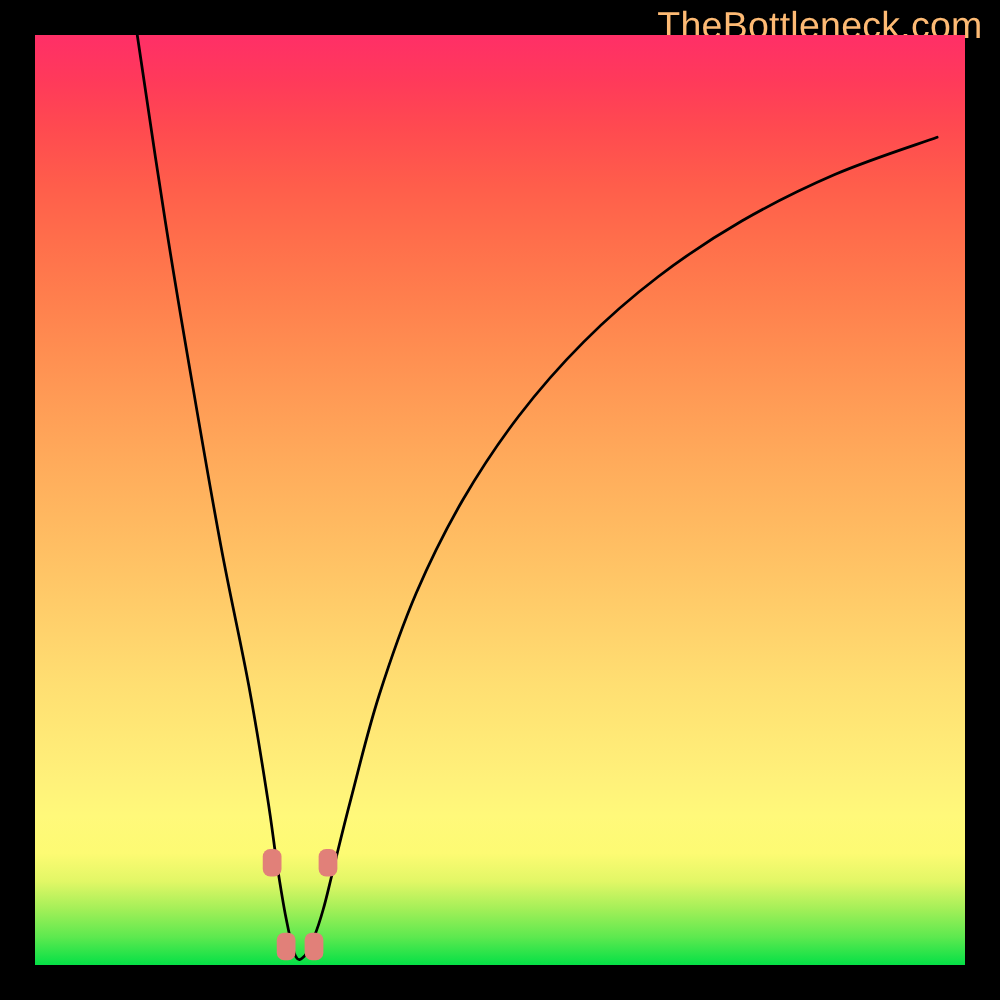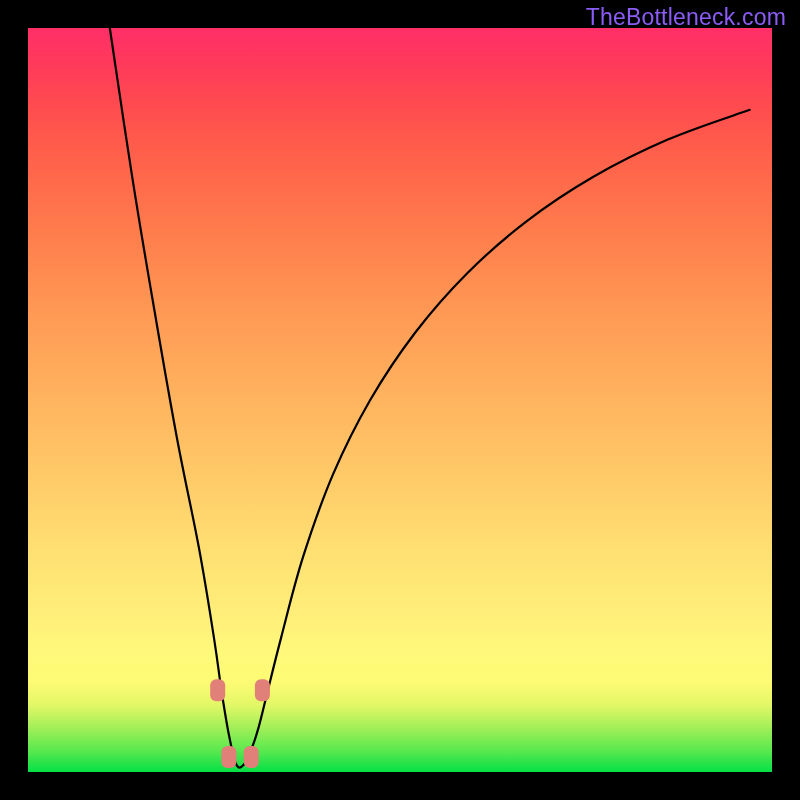--- a/index.html
+++ b/index.html
@@ -45,22 +45,22 @@
       #ff5d4b 84%,
       #ff4a50 90%,
       #ff3a5a 95%,
       #ff2f67 100%
     );
   }
   .watermark {
     position: absolute;
     top: 4px;
     right: 14px;
-    color: #8b5cf6;
-    font-size: 23px;
+    color: #fdba74;
+    font-size: 30px;
     letter-spacing: 0.2px;
     font-weight: 400;
   }
   svg.overlay {
     position: absolute;
     left: 0;
     top: 0;
     width: 744px;
     height: 744px;
     overflow: visible;

